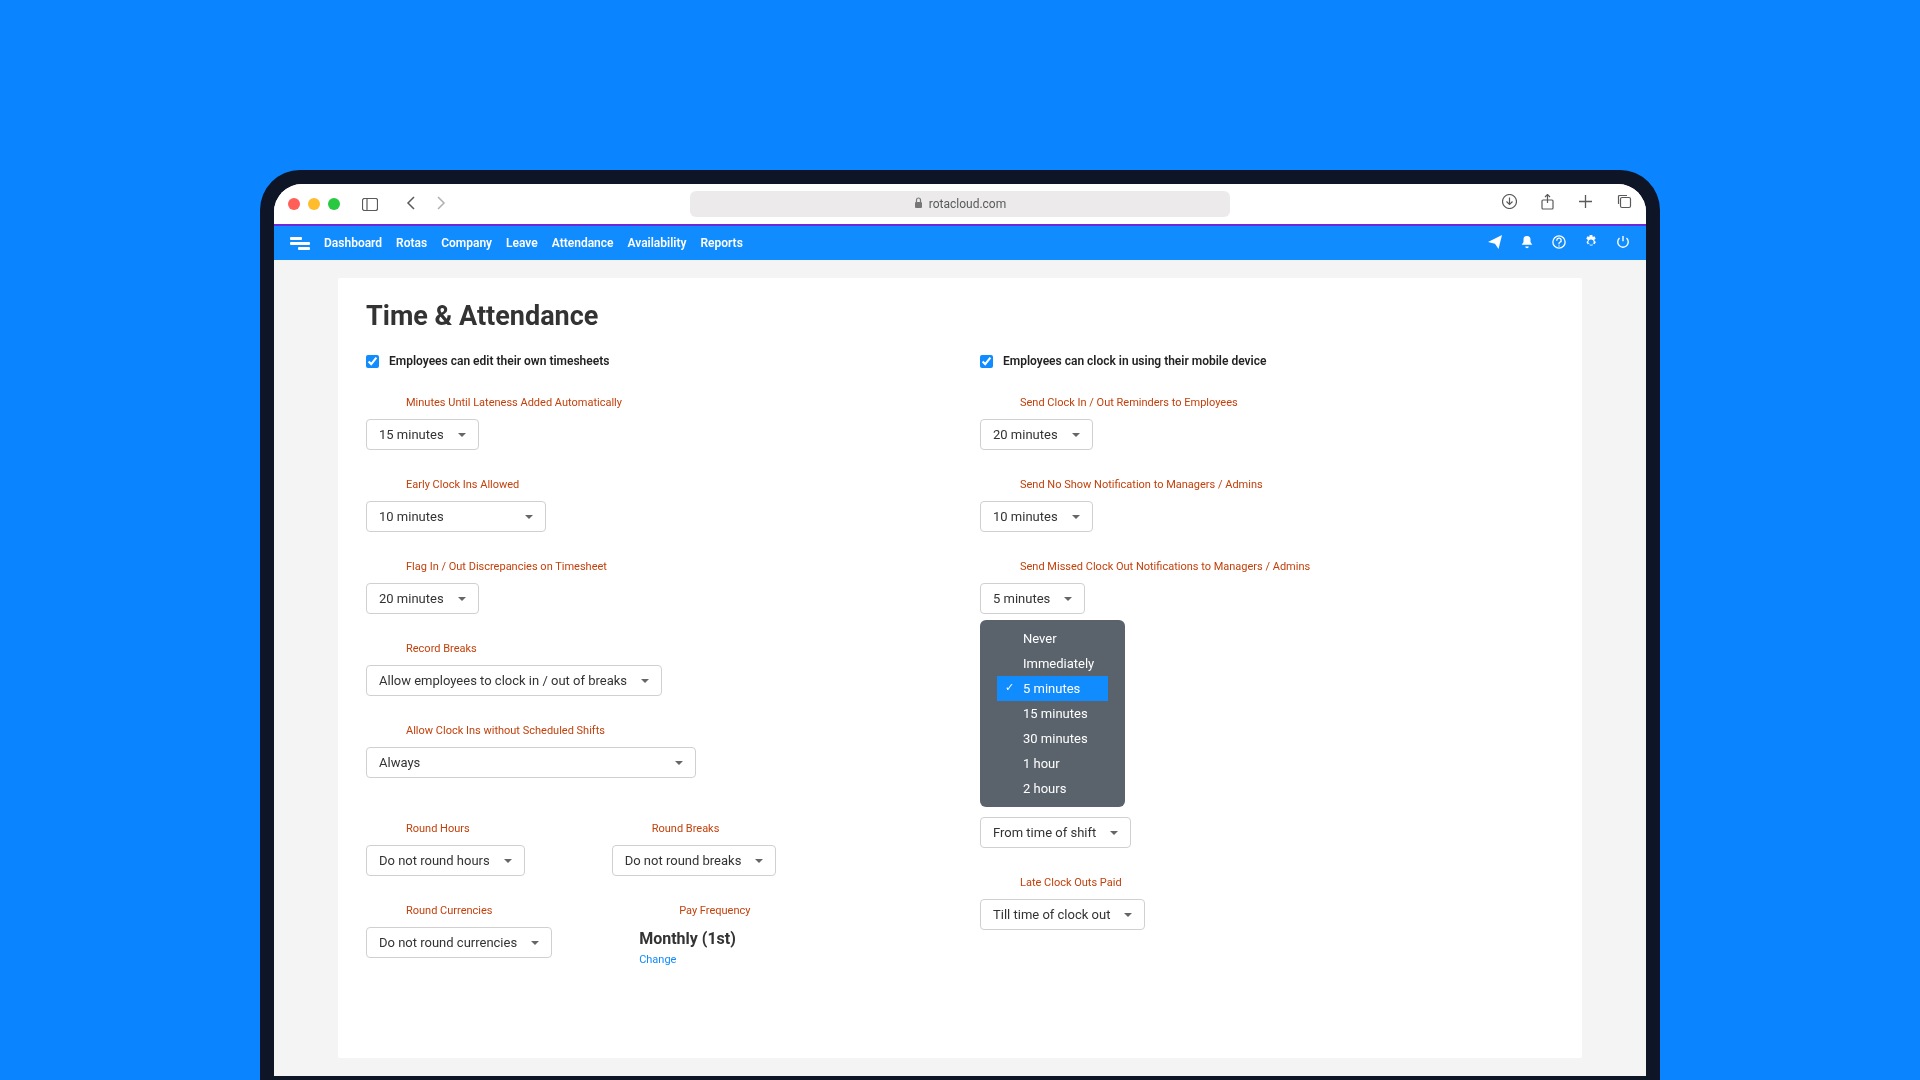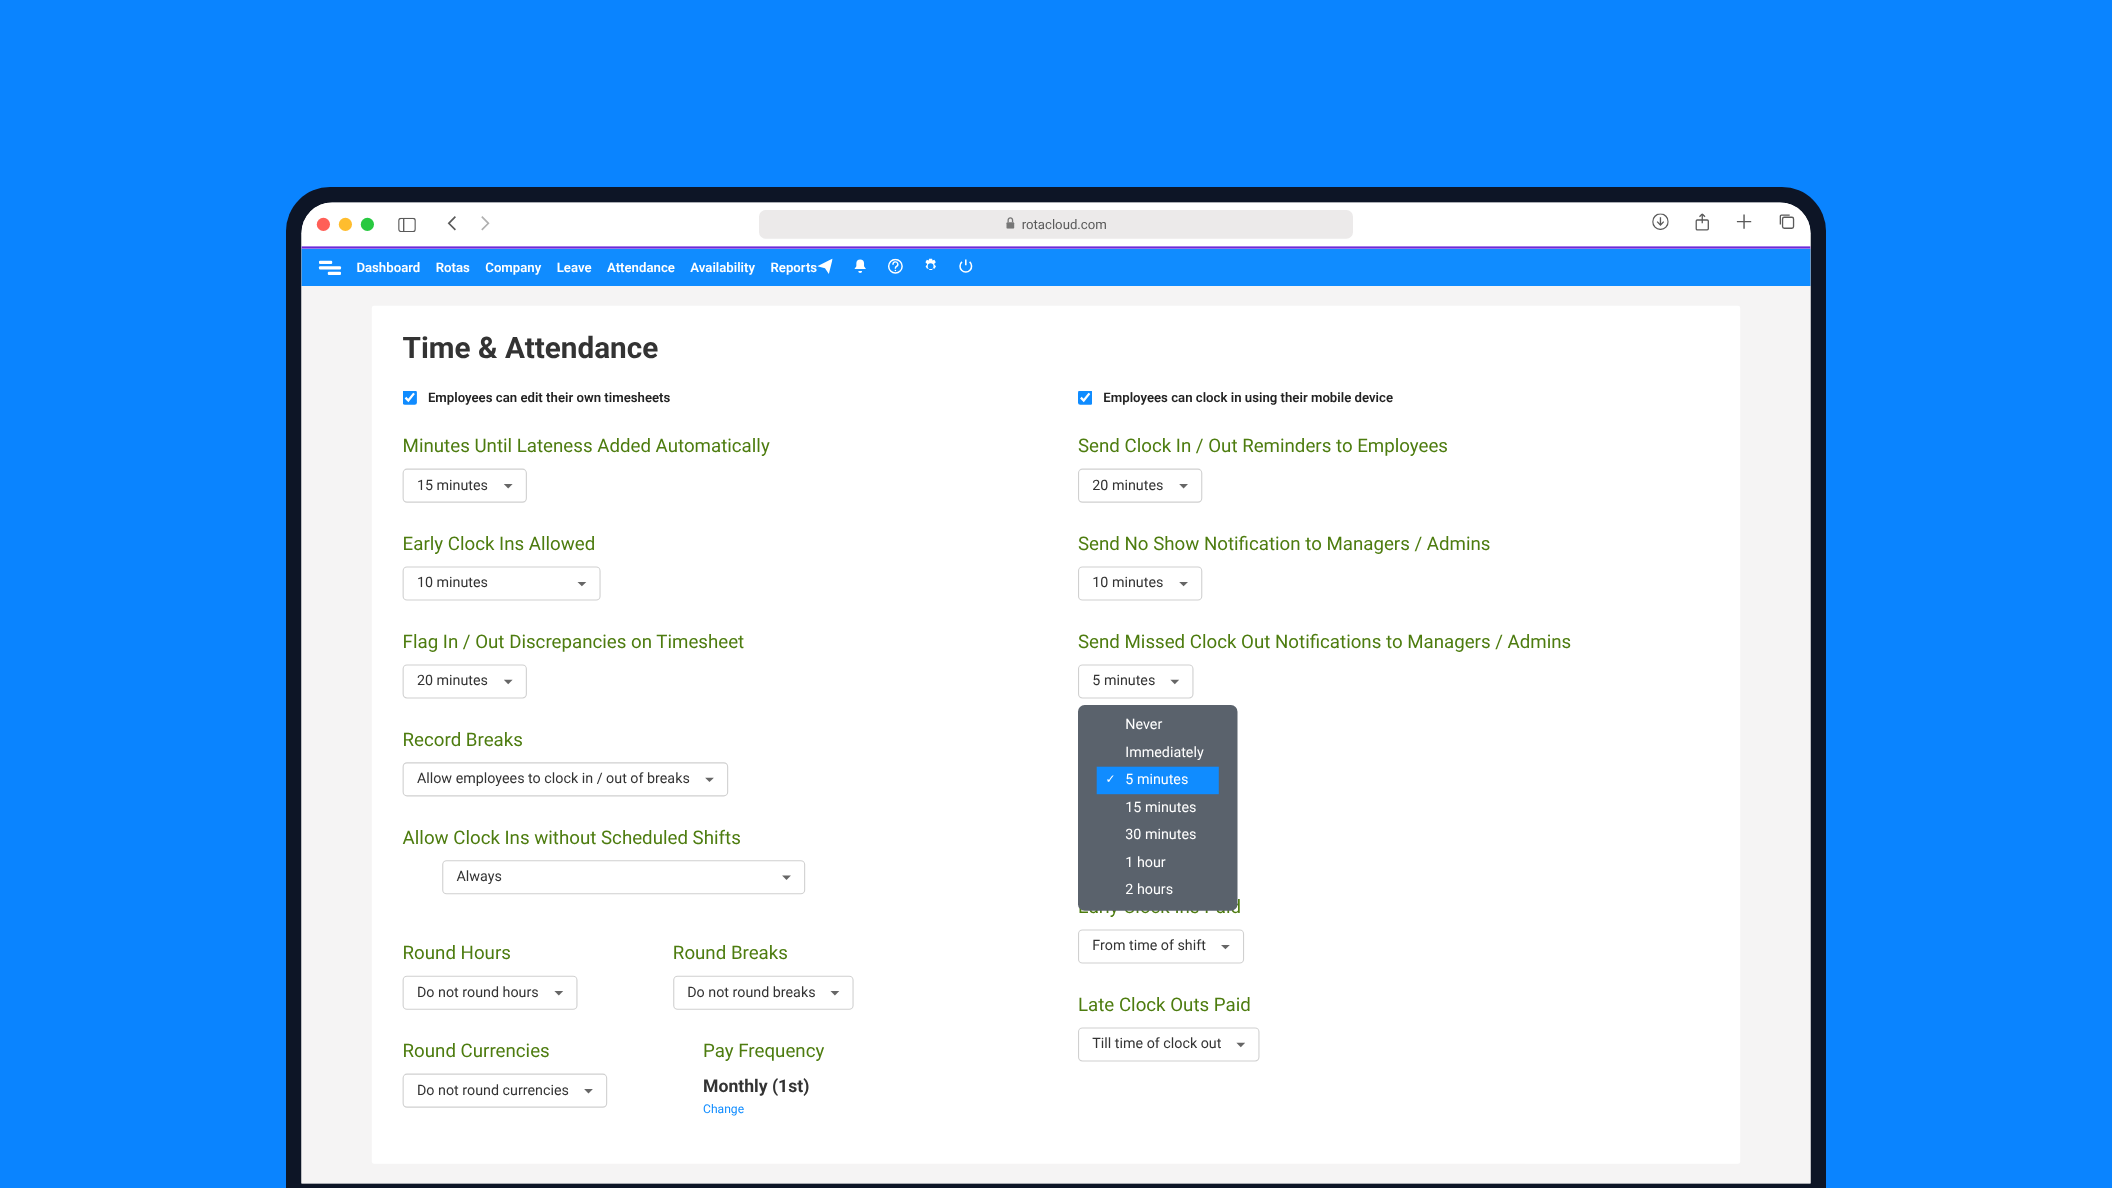--- a/index.html
+++ b/index.html
@@ -10,42 +10,42 @@
   .traffic-lights { display: flex; gap: 8px; }
   .tl { width: 12px; height: 12px; border-radius: 50%; }
   .tl.red { background: #ff5f57; }
   .tl.yellow { background: #ffbd2e; }
   .tl.green { background: #28c940; }
   .browser-icon { color: #5a5a5a; margin-left: 22px; display: flex; align-items: center; }
   .nav-arrows { margin-left: 28px; display: flex; gap: 20px; color: #b0b0b0; }
   .nav-arrows .active { color: #5a5a5a; }
   .url-bar { position: absolute; left: 50%; transform: translateX(-50%); width: 540px; height: 26px; background: #eceaea; border-radius: 6px; display: flex; align-items: center; justify-content: center; font-size: 12px; color: #5a5a5a; gap: 6px; }
   .right-icons { position: absolute; right: 14px; display: flex; gap: 24px; color: #5a5a5a; }
-  .app-nav { height: 34px; background: #108cff; display: flex; align-items: center; padding: 0 16px; color: #fff; }
+  .app-nav { height: 34px; background: #108cff; display: flex; align-items: center; padding: 0 16px; color: #fff; justify-content: space-between; }
   .nav-left { display: flex; align-items: center; gap: 14px; font-size: 12px; font-weight: 600; }
   .logo-mark { width: 20px; display: flex; flex-direction: column; gap: 2px; }
   .logo-mark .bar { height: 3px; background: #fff; border-radius: 1px; }
   .logo-mark .bar.half { width: 60%; }
   .logo-mark .bar.shift { width: 60%; margin-left: 40%; }
   .nav-right { display: flex; gap: 18px; }
   .nav-right svg { width: 14px; height: 14px; }
   .content-area { background: #f5f4f4; padding: 18px 64px; height: calc(100% - 76px); }
   .settings-card { background: #fff; border-radius: 2px; padding: 22px 28px; height: 100%; }
   .page-title { font-size: 27px; font-weight: 700; color: #333; margin-bottom: 22px; }
   .columns { display: flex; gap: 40px; }
   .col { flex: 1; }
   .checkbox-row { display: flex; align-items: center; gap: 10px; margin-bottom: 28px; }
   .checkbox-row input { accent-color: #108cff; width: 13px; height: 13px; }
   .checkbox-row label { font-size: 12px; color: #222; font-weight: 600; }
   .field-group { margin-bottom: 28px; }
-  .field-label { font-size: 17px; color: #4d7c0f; margin-bottom: 10px; }
+  .field-label { font-size: 11px; color: #c2410c; margin-bottom: 10px; margin-left: 40px; }
   .select-box { display: inline-flex; align-items: center; justify-content: space-between; border: 1px solid #d0d0d0; border-radius: 4px; padding: 7px 12px; font-size: 13px; color: #333; cursor: pointer; min-width: 100px; gap: 14px; background: #fff; }
   .select-box.wide { min-width: 180px; }
   .select-box.wider { min-width: 290px; }
-  .select-box.widest { min-width: 330px; margin-left: 36px; }
+  .select-box.widest { min-width: 330px; }
   .caret { width: 0; height: 0; border-left: 4px solid transparent; border-right: 4px solid transparent; border-top: 4px solid #666; }
   .inline-fields { display: flex; gap: 87px; }
   .pay-freq-value { font-size: 16px; font-weight: 700; color: #333; margin-top: 12px; }
   .change-link { font-size: 11px; color: #108cff; cursor: pointer; text-decoration: none; display: inline-block; margin-top: 4px; }
   .dropdown-wrap { position: relative; display: inline-block; }
   .dropdown-menu { position: absolute; top: 100%; left: 0; margin-top: 6px; background: #5a626c; border-radius: 6px; padding: 6px 17px; min-width: 116px; z-index: 10; }
   .dropdown-item { padding: 5px 14px 5px 26px; font-size: 13px; color: #fff; cursor: pointer; position: relative; white-space: nowrap; }
   .dropdown-item.selected { background: #108cff; }
   .dropdown-item.selected::before { content: "✓"; position: absolute; left: 8px; font-size: 11px; }
   a { text-decoration: none; color: inherit; }

